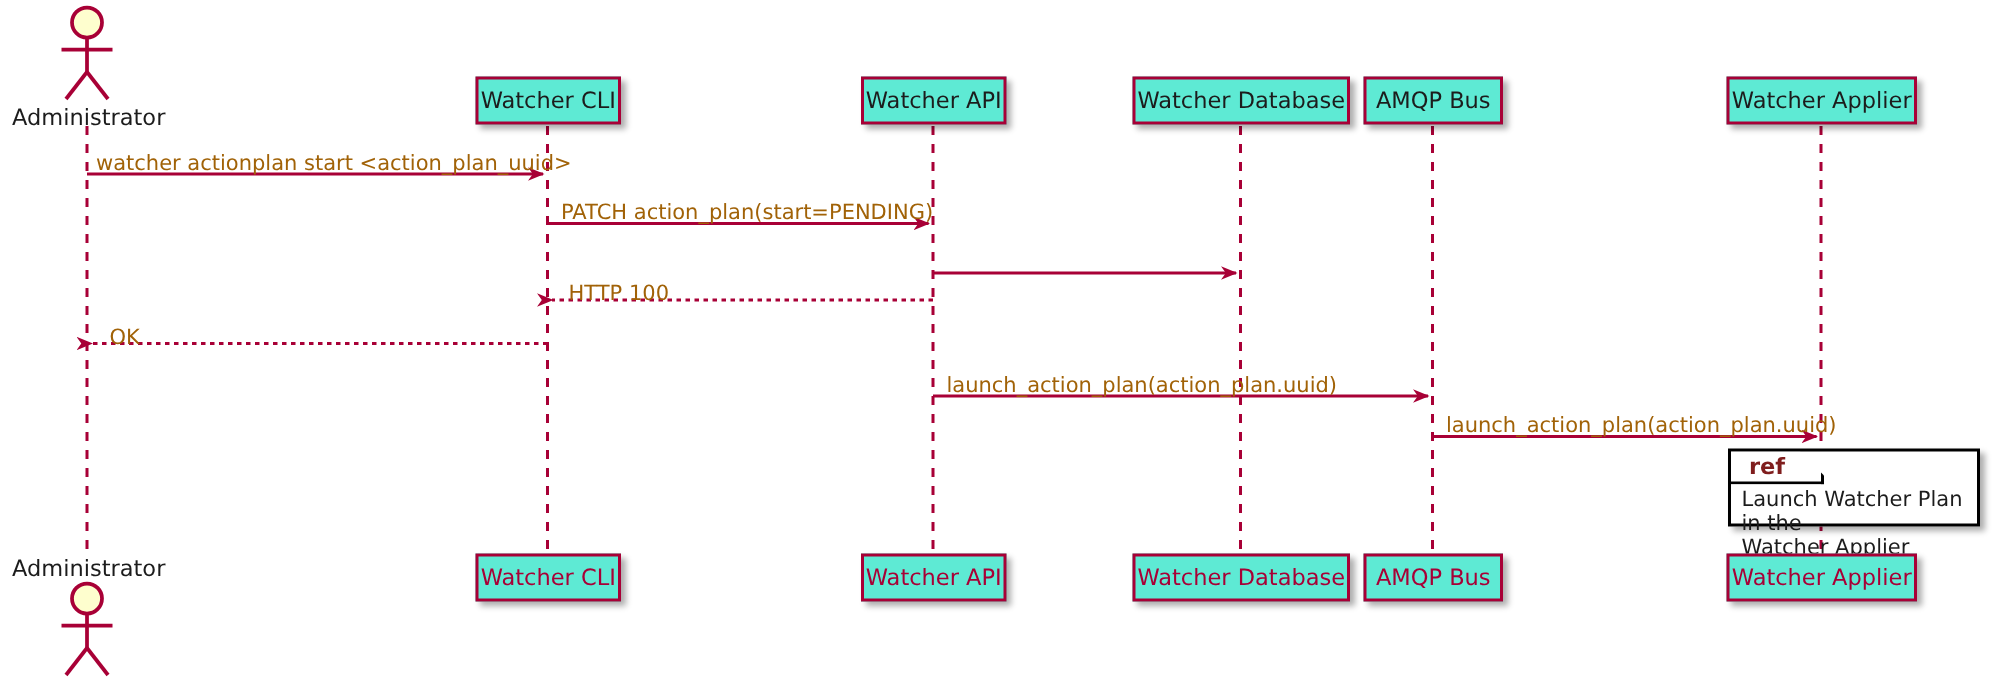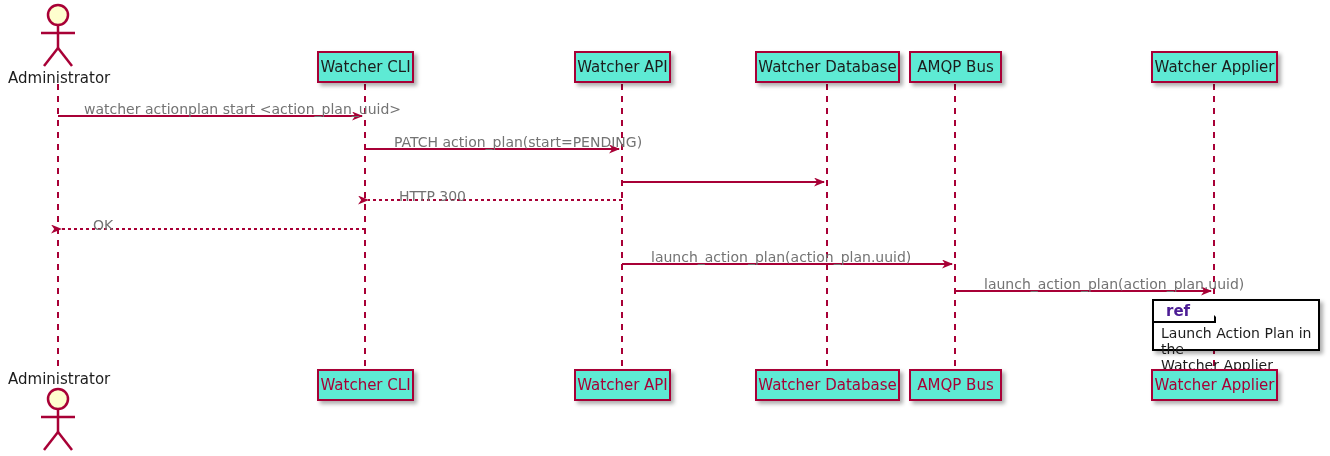--- a/index.html
+++ b/index.html
@@ -52,25 +52,24 @@
   .actor-label {
     position: absolute;
     font-size: 15px;
     color: #1c1c1c;
     white-space: nowrap;
     pointer-events: auto;
   }
   .msg-label {
     position: absolute;
     font-size: 14px;
-    color: #737373;
+    color: #a16207;
     white-space: nowrap;
     line-height: 1;
     pointer-events: auto;
-    margin-left: 20px;
   }
   .ref-box {
     position: absolute;
     background: #ffffff;
     border: 2px solid #000000;
     box-sizing: border-box;
     box-shadow: 3px 3px 4px rgba(0,0,0,0.32);
     pointer-events: auto;
   }
   .ref-tab {
@@ -83,21 +82,21 @@
     border-right: 2px solid #000000;
     border-bottom: 2px solid #000000;
     box-sizing: border-box;
   }
   .ref-tab-label {
     position: absolute;
     left: 12px;
     top: 3px;
     font-size: 15px;
     font-weight: bold;
-    color: #4c1d95;
+    color: #7f1d1d;
     line-height: 1;
   }
   .ref-body {
     position: absolute;
     left: 7px;
     top: 24px;
     font-size: 14px;
     color: #1c1c1c;
     line-height: 16px;
     width: 158px;
@@ -168,30 +167,30 @@
     </div>
     <div class="participant-box" style="left:909px; top:51px; width:93px; height:32px;">
       <span class="participant-label">AMQP Bus</span>
     </div>
     <div class="participant-box" style="left:1151px; top:51px; width:127px; height:32px;">
       <span class="participant-label">Watcher Applier</span>
     </div>
 
     <div class="msg-label" style="left:64px; top:102px;">watcher actionplan start &lt;action_plan_uuid&gt;</div>
     <div class="msg-label" style="left:374px; top:135px;">PATCH action_plan(start=PENDING)</div>
-    <div class="msg-label" style="left:379px; top:189px;">HTTP 300</div>
+    <div class="msg-label" style="left:379px; top:189px;">HTTP 100</div>
     <div class="msg-label" style="left:73px; top:218px;">OK</div>
     <div class="msg-label" style="left:631px; top:250px;">launch_action_plan(action_plan.uuid)</div>
     <div class="msg-label" style="left:964px; top:277px;">launch_action_plan(action_plan.uuid)</div>
 
     <div class="ref-box" style="left:1152px; top:299px; width:168px; height:52px;">
       <div class="ref-tab" style="clip-path: polygon(0 0, 46px 0, 62px 16px, 62px 22px, 0 22px);"></div>
       <div class="ref-tab-label">ref</div>
       <div class="ref-body">
-        <div>Launch Action Plan in the</div>
+        <div>Launch Watcher Plan in the</div>
         <div>Watcher Applier</div>
       </div>
     </div>
 
     <div class="actor-label" style="left:8px; top:370px;">Administrator</div>
 
     <div class="participant-box bottom" style="left:317px; top:369px; width:97px; height:32px;">
       <span class="participant-label">Watcher CLI</span>
     </div>
     <div class="participant-box bottom" style="left:574px; top:369px; width:97px; height:32px;">

